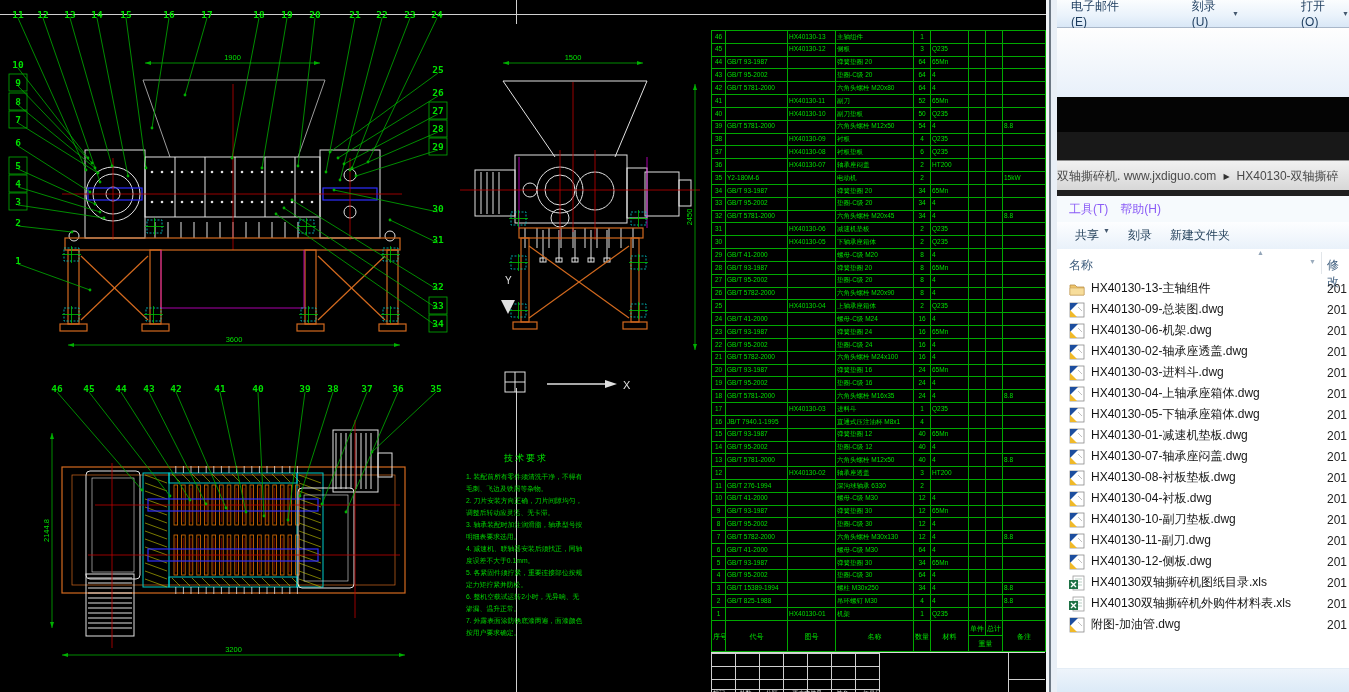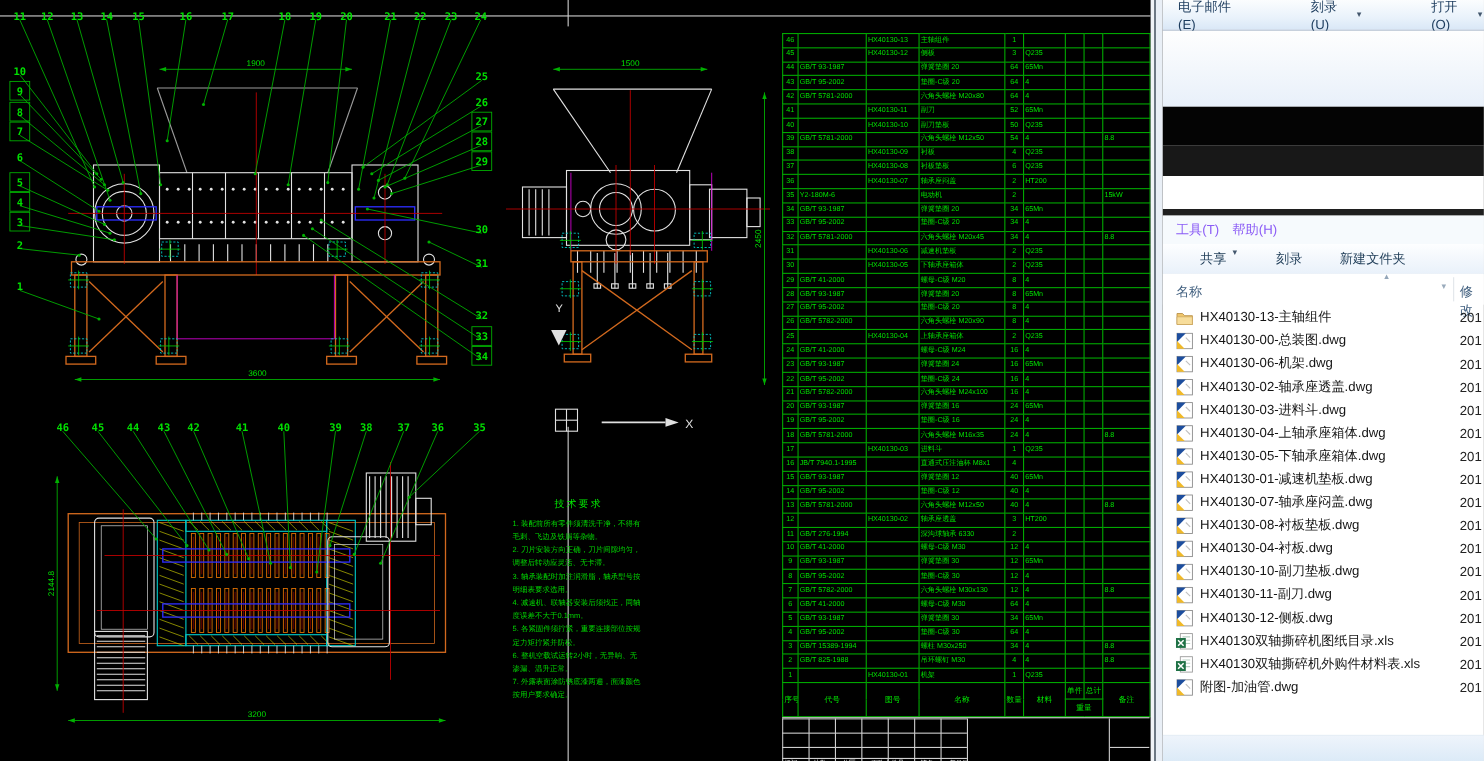--- a/index.html
+++ b/index.html
@@ -55,21 +55,21 @@
               display:flex;align-items:center;font-size:12px;color:#4a4a4a;white-space:nowrap;}
   .addressbar .seg{cursor:default;}
   .addressbar .crumb-arrow{font-size:8px;margin:0 7px;color:#333;}
   .darkline{position:absolute;left:0;top:190px;width:100%;height:6px;background:#1f1f1f;}
   .menubar2{position:absolute;left:0;top:196px;width:100%;height:26px;background:#f6fafd;
             display:flex;align-items:center;font-size:12px;color:#8b5cf6;}
   .menubar2 .mi{margin-left:12px;cursor:default;}
   .toolbar{position:absolute;left:0;top:222px;width:100%;height:27px;
            background:linear-gradient(#fdfeff,#e9f1fa);border-bottom:1px solid #d4e0ec;
            display:flex;align-items:center;font-size:12px;color:#1e3c57;}
-  .toolbar .ti{margin-left:34px;display:flex;cursor:default;}
+  .toolbar .ti{margin-left:18px;display:flex;cursor:default;}
   .toolbar .ti .dd{font-size:7px;margin-left:4px;color:#44586e;}
   .colheader{position:absolute;left:0;top:249px;width:100%;height:28px;background:#fff;
              font-size:12px;color:#3f5e7e;}
   .colheader .name-h{position:absolute;left:12px;top:8px;cursor:default;}
   .colheader .mod-h{position:absolute;left:270px;top:8px;cursor:default;}
   .colheader .sortup{position:absolute;left:200px;top:0px;font-size:7px;color:#93a5b8;}
   .colheader .filter{position:absolute;left:252px;top:9px;font-size:7px;color:#9aabbc;}
   .colheader .divline{position:absolute;left:264px;top:3px;width:1px;height:22px;background:#e2e6ea;}
   .filelist{position:absolute;left:0;top:278px;width:100%;}
   .file-row{position:relative;height:21px;display:flex;align-items:center;padding-left:12px;cursor:default;}
@@ -1294,20 +1294,25 @@
         <span class="dd">▼</span>
       </div>
       <div class="mi">
         <span>打开(O)</span>
         <span class="dd">▼</span>
       </div>
     </div>
   <div class="blankband"></div>
   <div class="black1"></div>
   <div class="black2"></div>
+  <div class="addressbar" id="address-bar">
+      <span class="seg">双轴撕碎机. www.jxdiguo.com</span>
+      <span class="crumb-arrow">▶</span>
+      <span class="seg">HX40130-双轴撕碎</span>
+    </div>
   <div class="darkline"></div>
   <div class="menubar2" id="menu2">
       <div class="mi">工具(T)</div>
       <div class="mi">帮助(H)</div>
     </div>
   <div class="toolbar" id="toolbar">
       <div class="ti">
         <span>共享</span>
         <span class="dd">▼</span>
       </div>
@@ -1334,21 +1339,21 @@
         <span class="fname">HX40130-13-主轴组件</span>
         <span class="fdate">201</span>
       </div>
       <div class="file-row">
         <svg width="16" height="16" viewBox="0 0 16 16">
           <rect x="1" y="1" width="14" height="14" fill="#ffffff" stroke="#8a8a8a" stroke-width="0.8"></rect>
           <polygon points="1,1 9,1 1,9" fill="#1d4e9e"></polygon>
           <polygon points="1,15 1,8 8,15" fill="#f0b928"></polygon>
           <line x1="9" y1="5" x2="13" y2="9" stroke="#c0c0c0" stroke-width="1"></line>
         </svg>
-        <span class="fname">HX40130-00-总装图.dwg</span>
+        <span class="fname">HX40130-09-总装图.dwg</span>
         <span class="fdate">201</span>
       </div>
       <div class="file-row">
         <svg width="16" height="16" viewBox="0 0 16 16">
           <rect x="1" y="1" width="14" height="14" fill="#ffffff" stroke="#8a8a8a" stroke-width="0.8"></rect>
           <polygon points="1,1 9,1 1,9" fill="#1d4e9e"></polygon>
           <polygon points="1,15 1,8 8,15" fill="#f0b928"></polygon>
           <line x1="9" y1="5" x2="13" y2="9" stroke="#c0c0c0" stroke-width="1"></line>
         </svg>
         <span class="fname">HX40130-06-机架.dwg</span>

